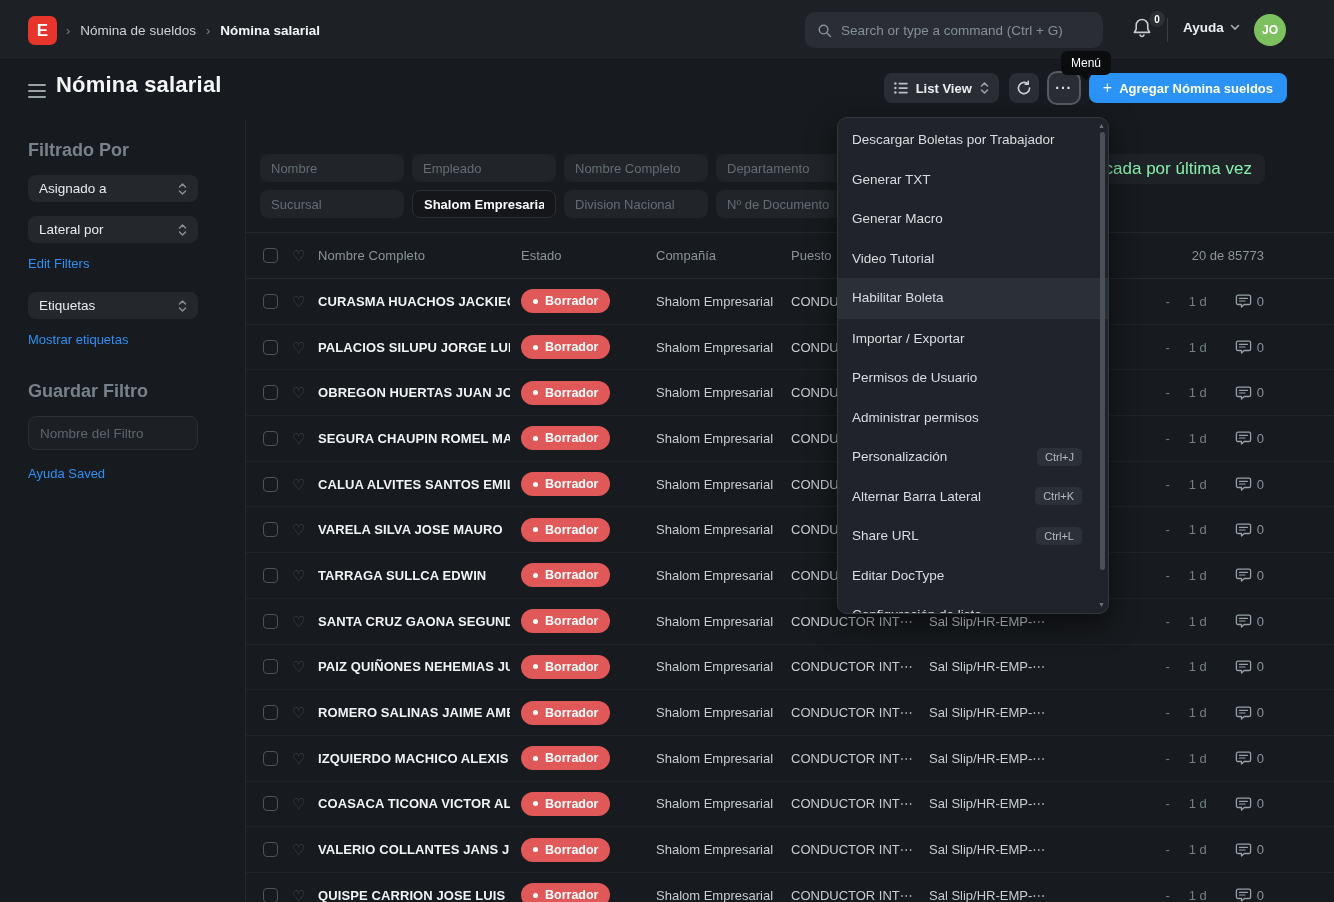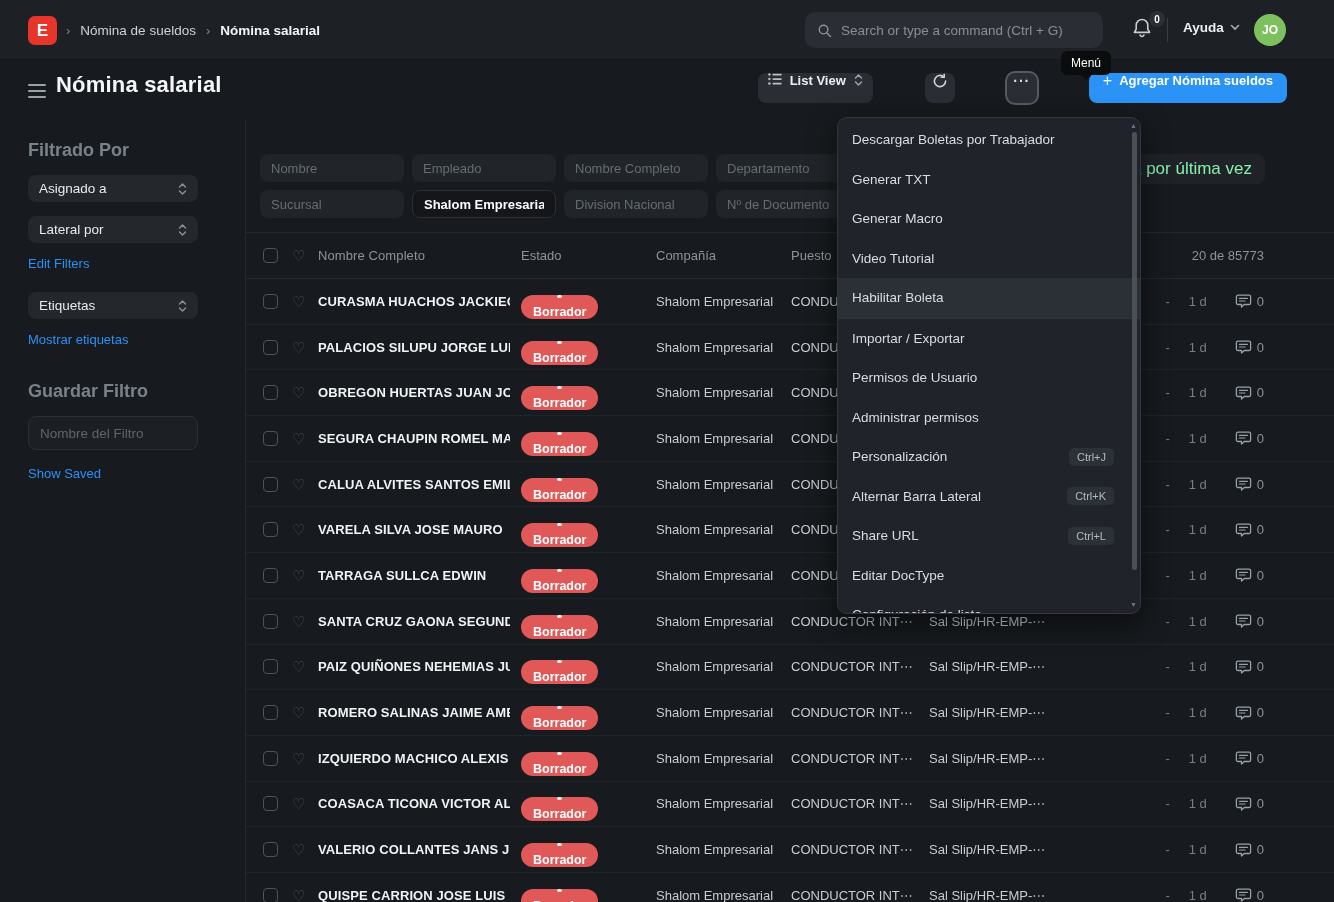--- a/index.html
+++ b/index.html
@@ -39,21 +39,21 @@
     font-size:12px; padding:5px 10px; border-radius:6px; z-index:60; }
   .tooltip::after { content:""; position:absolute; left:50%; bottom:-5px; margin-left:-5px;
     border-left:5px solid transparent; border-right:5px solid transparent; border-top:5px solid #0b0c0e; }
   
   .page-head { position:absolute; left:0; top:60px; width:1334px; height:55px; }
   .burger { position:absolute; left:28px; top:24px; width:18px; cursor:pointer; }
   .burger span { display:block; height:2px; background:#9aa2a9; border-radius:1px; margin-bottom:4px; }
   .page-title { position:absolute; left:56px; top:12px; font-size:22px; font-weight:bold; color:#f5f6f8; letter-spacing:.2px; }
   .head-right { position:absolute; right:47px; top:13px; display:flex; align-items:center; gap:10px; }
   .btn { height:30px; border:none; border-radius:8px; background:#2a2e34; color:#eceff1;
-    font-family:inherit; font-size:13px; font-weight:600; display:flex; align-items:flex-start; cursor:pointer;margin-left:42px; }
+    font-family:inherit; font-size:13px; font-weight:600; display:flex; align-items:center; cursor:pointer; }
   .btn-view { padding:0 10px; gap:8px; }
   .btn-icon { width:30px; justify-content:center; }
   .btn-more { width:30px; justify-content:center; box-shadow:0 0 0 2px #545b63; color:#dfe3e6; font-size:14px; letter-spacing:1px; }
   .btn-primary { background:#2b93f5; padding:0 14px; gap:7px; color:#fff; }
   .btn-primary .plus { font-size:16px; font-weight:400; margin-top:-1px; }
   
   .sidebar { position:absolute; left:0; top:115px; width:245px; height:787px; }
   .side-label { margin:25px 0 0 28px; color:#79828a; font-size:18px; font-weight:600; }
   .side-select { margin:14px 0 0 28px; width:170px; height:27px; background:#24282d; border-radius:8px;
     display:flex; align-items:center; justify-content:space-between; padding:0 11px;
@@ -86,25 +86,25 @@
   .c-name { margin-left:10px; width:192px; font-weight:bold; font-size:13px; color:#f1f3f5; letter-spacing:.1px; }
   .c-status { margin-left:11px; width:135px; }
   .c-company { width:135px; font-size:13px; color:#c6cdd3; }
   .c-position { width:138px; font-size:13px; color:#c6cdd3; }
   .c-doc { width:150px; font-size:13px; color:#c6cdd3; }
   .rgroup { margin-left:auto; display:flex; align-items:center; padding-right:70px; color:#767f87; font-size:13px; }
   .r-dash { width:14px; text-align:center; }
   .r-time { margin-left:14px; width:36px; }
   .r-comments { margin-left:10px; display:flex; align-items:center; gap:5px; color:#8b949b; }
   .badge { display:inline-flex; align-items:center; gap:7px; height:24px; padding:0 12px;
-    background:#e15858; border-radius:12px; color:#fff; font-size:12.5px; font-weight:600;flex-direction:column; }
+    background:#e15858; border-radius:12px; color:#fff; font-size:12.5px; font-weight:600; }
   .badge .dot { width:5px; height:5px; border-radius:50%; background:#fff; }
   .count { width:100%; text-align:right; color:#8b949b; font-size:13px; }
   
-  .menu { position:absolute; left:837px; top:117px; width:304px; height:497px; z-index:50;
+  .menu { position:absolute; left:837px; top:117px; width:272px; height:497px; z-index:50;
     background:#20242a; border:1px solid #33383e; border-radius:10px;
     box-shadow:0 10px 28px rgba(0,0,0,.55); overflow:hidden; padding-top:2px; }
   .menu-item { position:relative; height:39.5px; display:flex; align-items:center;
     padding:0 26px 0 14px; font-size:13.5px; color:#d8dde1; cursor:pointer; }
   .menu-item.hl { background:#2b3036; }
   .menu-sep { height:1px; background:#2e3338; }
   .kbd { position:absolute; right:26px; background:#2c3137; border-radius:5px;
     padding:3px 8px; font-size:11px; color:#b3bac1; font-family:inherit; }
   .menu-scroll { position:absolute; right:3px; top:14px; width:5px; height:438px; background:#4a5056; border-radius:3px; }
   .menu-arrow { position:absolute; right:3px; color:#6d747b; font-size:7px; line-height:1; }
@@ -207,21 +207,21 @@
     <div class="side-select" style="margin-top:21px">
       <span>Etiquetas</span>
       <svg width="9" height="14" viewBox="0 0 9 14">
         <path d="M1.5 5 4.5 2l3 3" fill="none" stroke="#868e96" stroke-width="1.5" stroke-linecap="round" stroke-linejoin="round"></path>
         <path d="M1.5 9 4.5 12l3-3" fill="none" stroke="#868e96" stroke-width="1.5" stroke-linecap="round" stroke-linejoin="round"></path>
       </svg>
     </div>
     <div class="side-link">Mostrar etiquetas</div>
     <div class="side-label" style="margin-top:34px">Guardar Filtro</div>
     <input class="side-input" placeholder="Nombre del Filtro" style="">
-    <div class="side-link" style="margin-top:16px">Show Saved</div>
+    <div class="side-link" style="margin-top:16px">Ayuda Saved</div>
   </div>
   <div class="vsep"></div>
 
   <div class="main">
     <div class="filterbar">
       <div class="f-row r1">
         <input class="f-input" placeholder="Nombre" style="">
         <input class="f-input" placeholder="Empleado" style="">
         <input class="f-input" placeholder="Nombre Completo" style="">
         <input class="f-input" placeholder="Departamento" style="">

